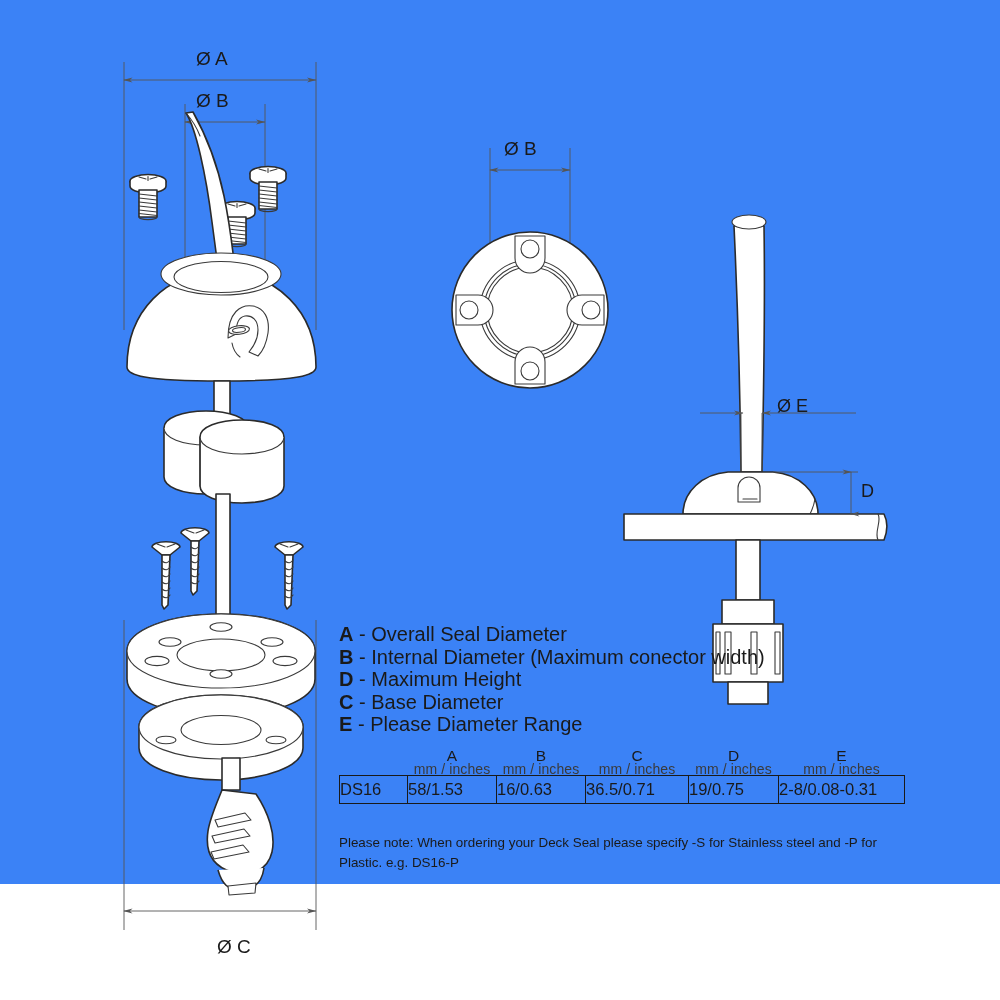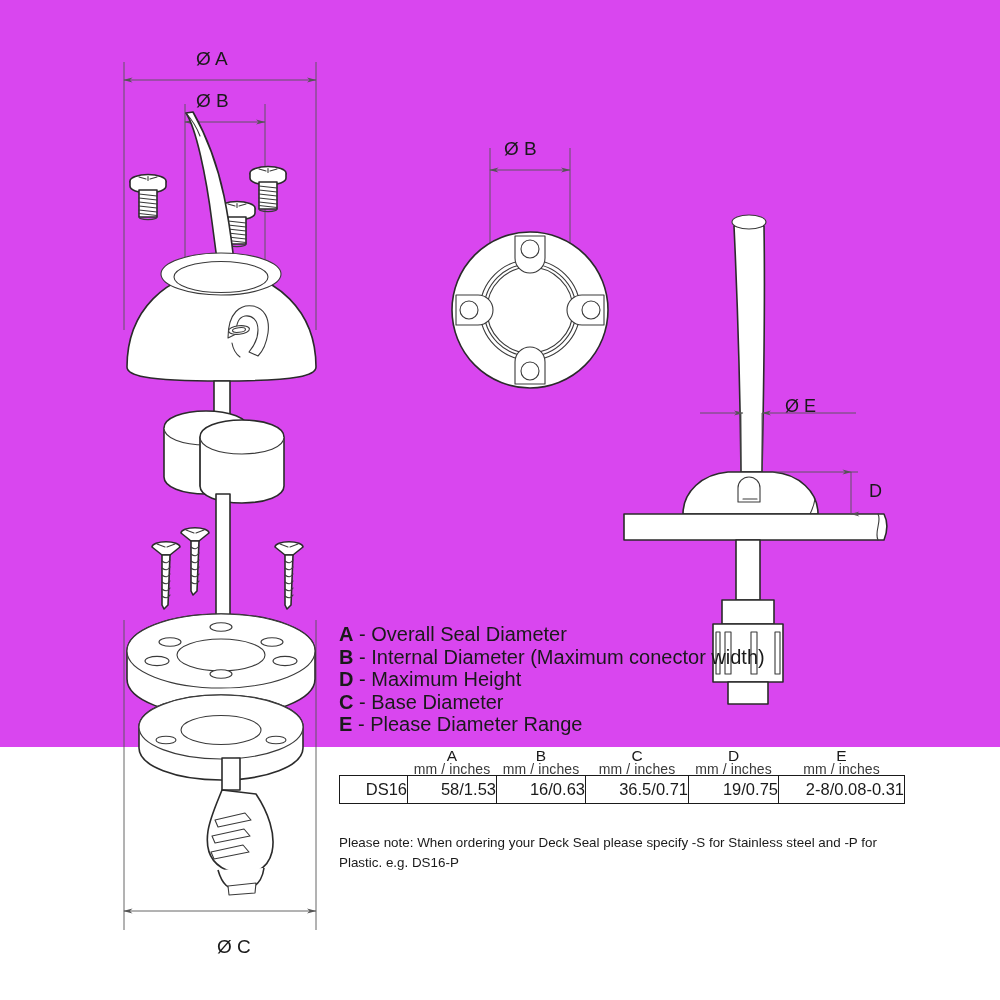--- a/index.html
+++ b/index.html
@@ -3,46 +3,46 @@
 <meta charset="utf-8">
 <style>
   html,body{margin:0;padding:0;background:#ffffff;}
   body{
     width:1000px;height:1000px;
     font-family:"Liberation Sans", sans-serif;
     color:#1a1a1a;
     overflow:hidden;
     position:relative;
   }
-  #sheet{position:relative;width:1000px;height:747px;background:#d946ef;}
+  #sheet{position:relative;width:1000px;height:884px;background:#3b82f6;}
   svg.drawing{position:absolute;left:0;top:0;width:1000px;height:1000px;}
 
   
   .legend{position:absolute;left:339px;top:623px;width:370px;}
   .legend-row{font-size:20px;line-height:22.6px;white-space:nowrap;color:#1a1a1a;}
   .legend-row .key{font-weight:bold;}
 
   .note{position:absolute;left:339px;top:833px;width:545px;
         font-size:13.4px;line-height:19.5px;color:#1a1a1a;}
 
   
   .spec-wrap{position:absolute;left:339px;top:748px;width:565px;}
   table.spec{border-collapse:collapse;table-layout:fixed;width:565px;}
   table.spec td{padding:0;}
   .hdr td{border:none;text-align:center;vertical-align:bottom;padding-bottom:2px;}
   .hdr .letter{font-size:15.5px;line-height:16px;color:#1a1a1a;}
   .hdr .units{font-size:14px;line-height:11px;color:#3a3a3a;letter-spacing:.1px;}
-  .body-row td{border:1.3px solid #1a1a1a;height:27px;text-align:right;
+  .body-row td{border:1.3px solid #1a1a1a;height:27px;text-align:left;
                font-size:16.5px;color:#1a1a1a;}
   .c0{width:68px;}.c1{width:89px;}.c2{width:89px;}
   .c3{width:103px;}.c4{width:90px;}.c5{width:126px;}
 
   
   .dim-label{position:absolute;font-size:19px;color:#1a1a1a;white-space:nowrap;}
-  .dim-label.small{font-size:18px;margin-left:8px;}
+  .dim-label.small{font-size:18px;}
 </style>
 </head>
 <body>
 
 <div id="sheet">
 
   <svg class="drawing" viewBox="0 0 1000 1000">
     <defs>
       <style>
         .ln{fill:none;stroke:#2b2b2b;stroke-width:1.6;stroke-linecap:round;stroke-linejoin:round;}

